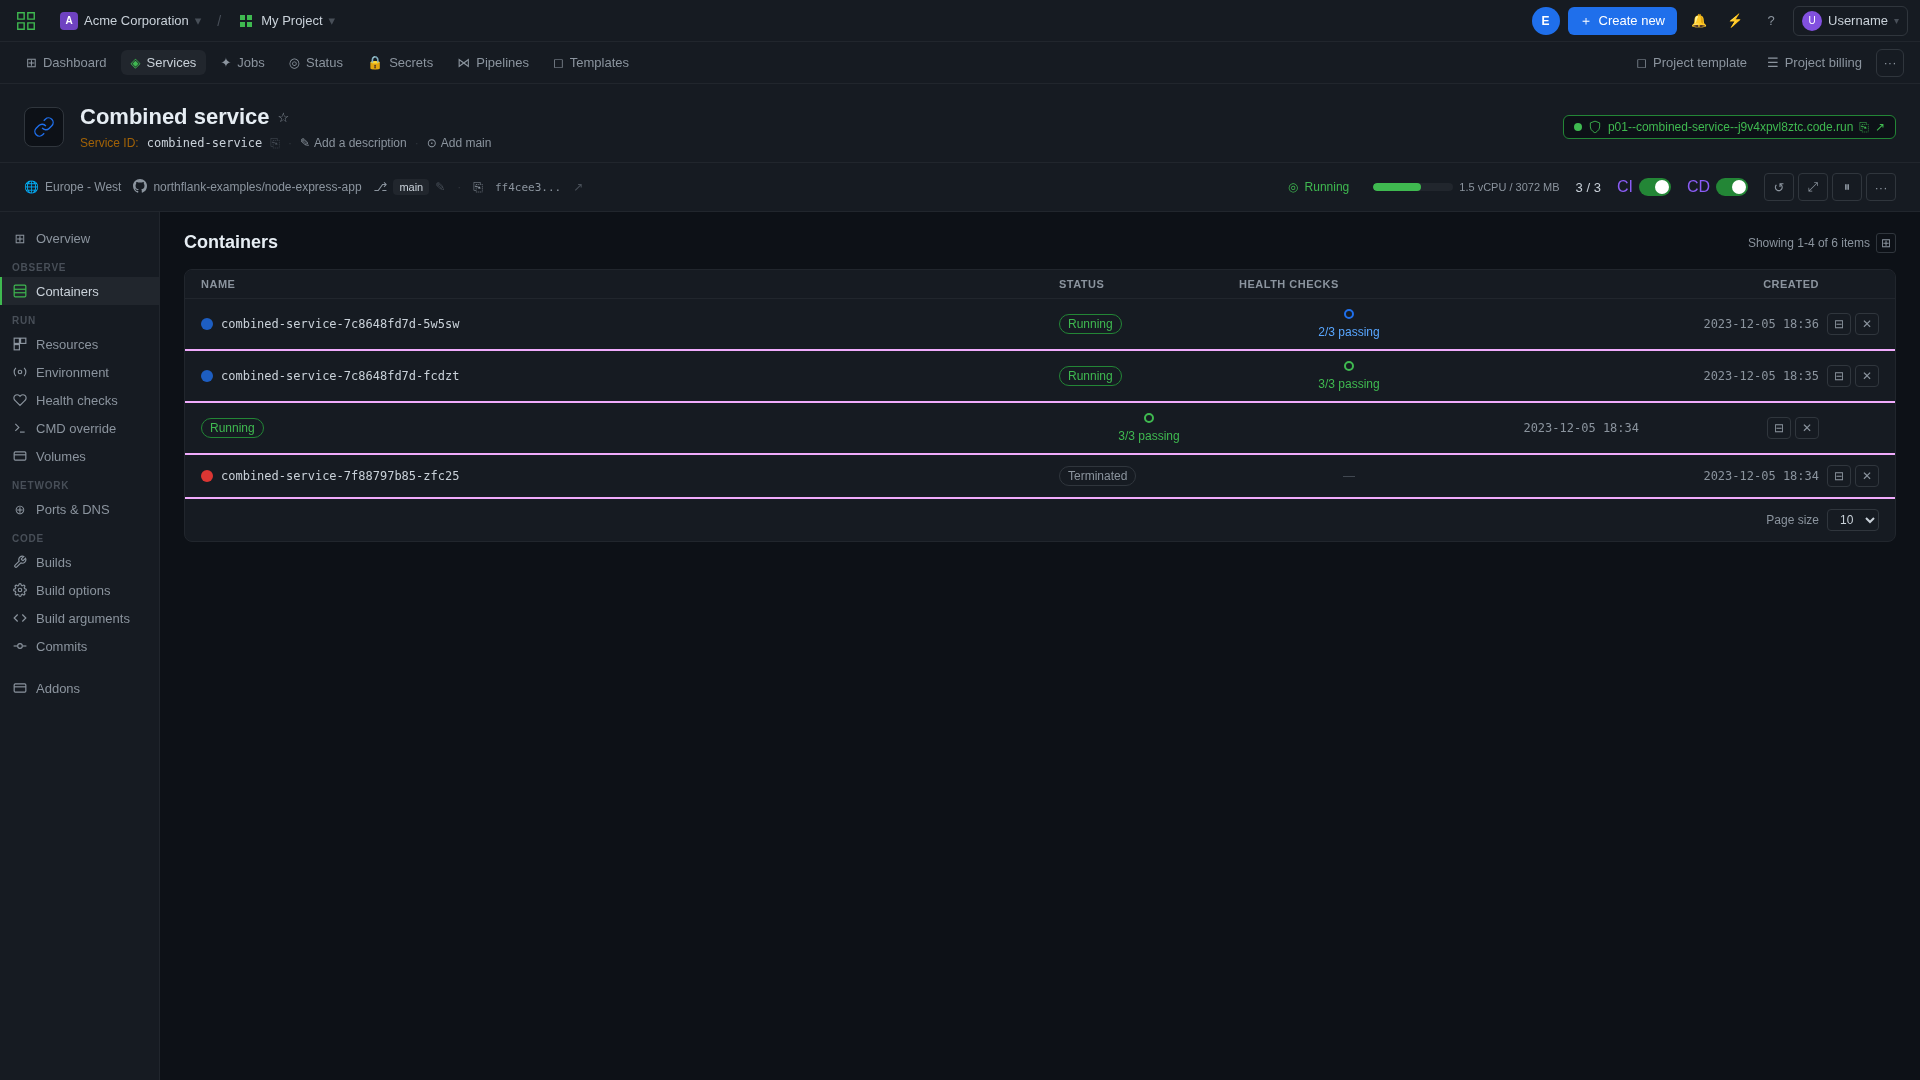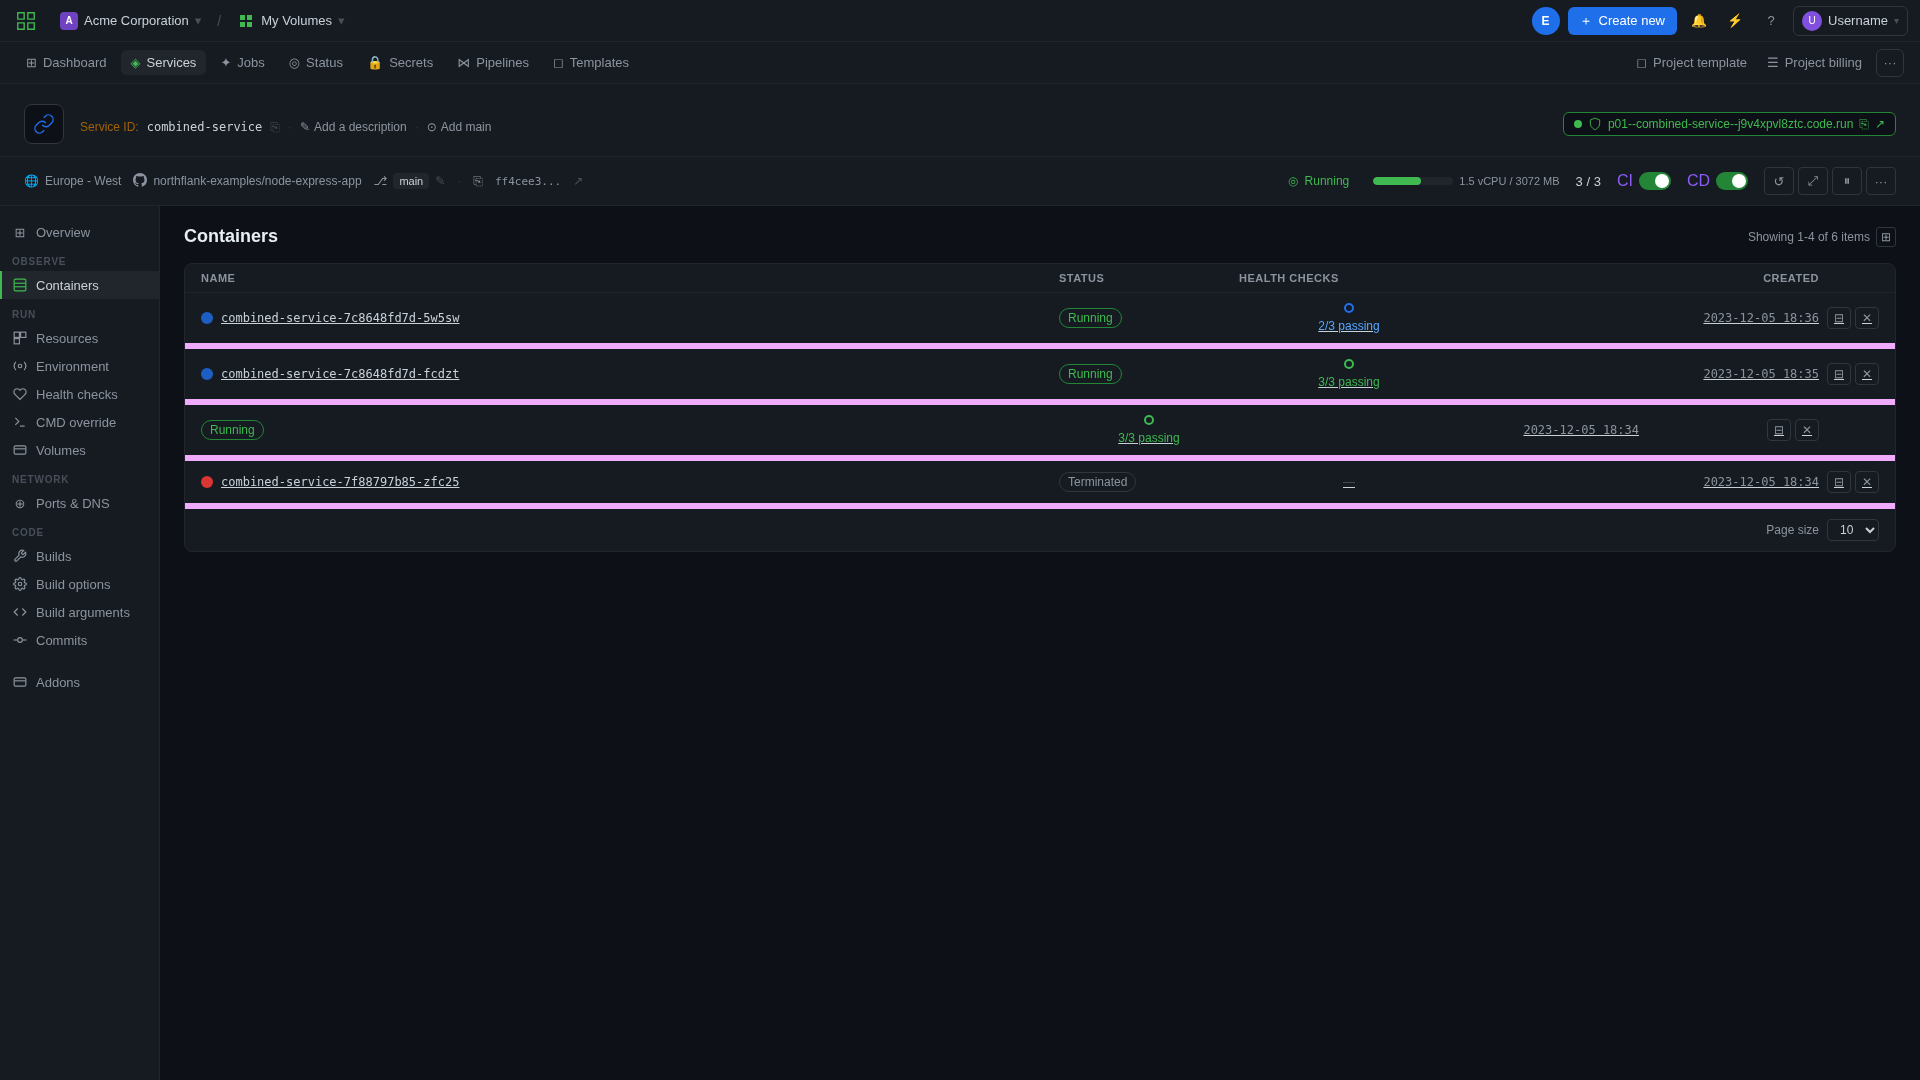--- a/index.html
+++ b/index.html
@@ -381,23 +381,22 @@
       font-size: 11px;
       font-weight: 600;
       color: #8b949e;
       text-transform: uppercase;
       letter-spacing: 0.5px;
     }
     .table-row {
       display: grid;
       grid-template-columns: 1fr 180px 220px 180px 180px 60px;
       padding: 10px 16px;
-      border-bottom: 6px solid #f0abfc;
+      border-bottom: 2px solid #f0abfc;
       align-items: center;
-      text-decoration: underline;
     }
     .table-row:last-child { border-bottom: none; }
     .container-name {
       display: flex; align-items: center; gap: 8px;
       font-family: monospace;
       font-size: 12px;
       color: #c9d1d9;
     }
     .status-running-text {
       display: inline-flex; align-items: center;
@@ -506,21 +505,21 @@
   </div>
 
   <span class="breadcrumb-sep">/</span>
 
   <div class="breadcrumb-item">
     <div class="proj-icon">
       <svg width="16" height="16" viewBox="0 0 16 16" fill="#3fb950">
         <path d="M2 2h5v5H2zM9 2h5v5H9zM2 9h5v5H2zM9 9h5v5H9z"></path>
       </svg>
     </div>
-    <span>My Volumes</span>
+    <span>My Project</span>
     <span style="color:#484f58;">▾</span>
   </div>
 
   <div class="top-nav-spacer"></div>
 
   <div class="top-nav-right">
     <div class="user-avatar-small">
       <span>E</span>
     </div>
     <button class="create-new-btn">
@@ -585,20 +584,26 @@
 
 <div class="service-header">
   <div class="service-header-top">
     <div class="service-icon">
       <svg width="22" height="22" viewBox="0 0 24 24" fill="none" stroke="#1f6feb" stroke-width="1.5">
         <path d="M10 13a5 5 0 007.54.54l3-3a5 5 0 00-7.07-7.07l-1.72 1.71"></path>
         <path d="M14 11a5 5 0 00-7.54-.54l-3 3a5 5 0 007.07 7.07l1.71-1.71"></path>
       </svg>
     </div>
     <div>
+      <div class="service-title">
+        <h1>Combined service</h1>
+        <div class="service-title-actions">
+          <span class="star-icon">☆</span>
+        </div>
+      </div>
       <div class="service-meta">
         <span class="service-id-label">Service ID:</span>
         <span class="service-id-value">combined-service</span>
         <span style="cursor:pointer; color:#484f58;">⎘</span>
         <span class="meta-sep">·</span>
         <span class="meta-link">
           <span>✎</span>
           <span>Add a description</span>
         </span>
         <span class="meta-sep">·</span>

